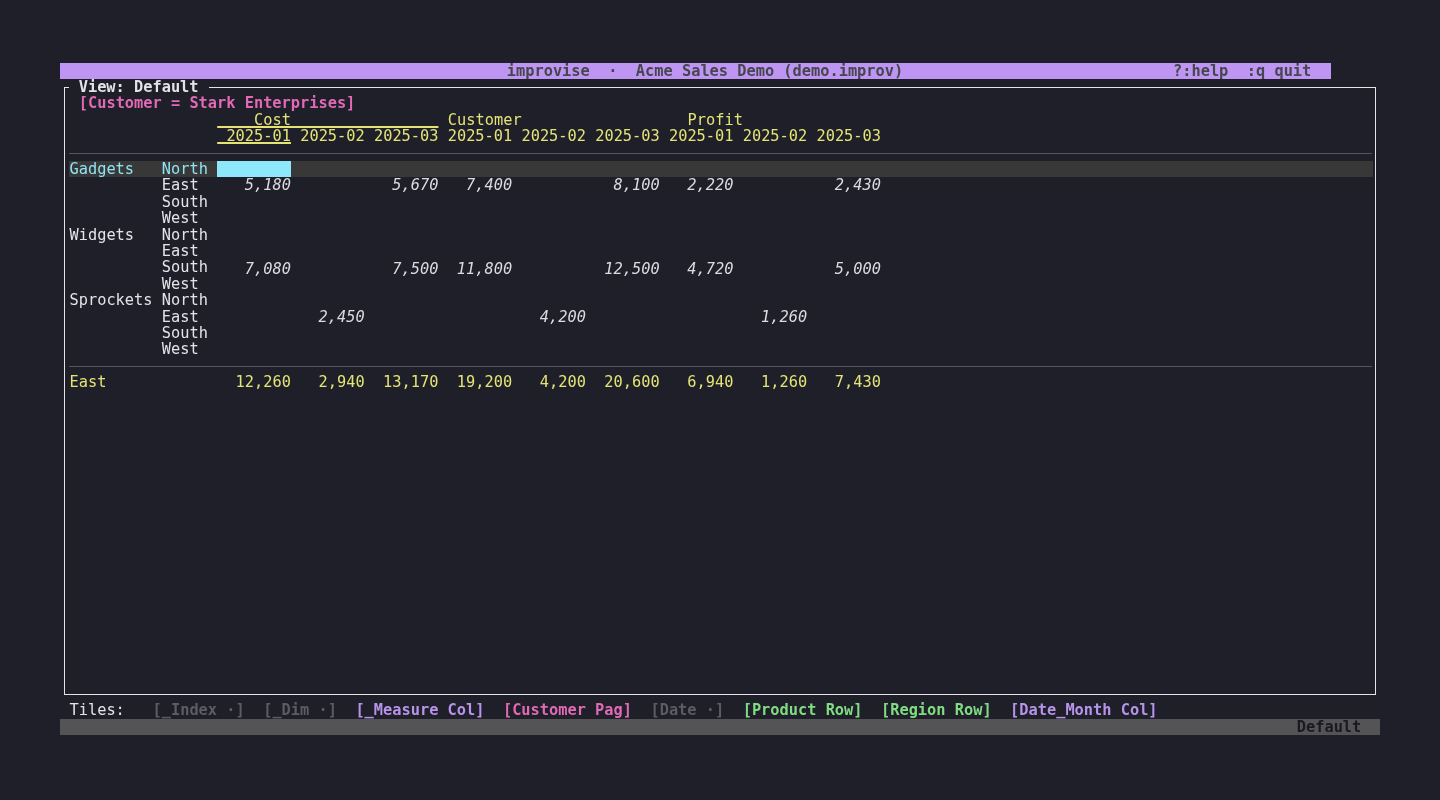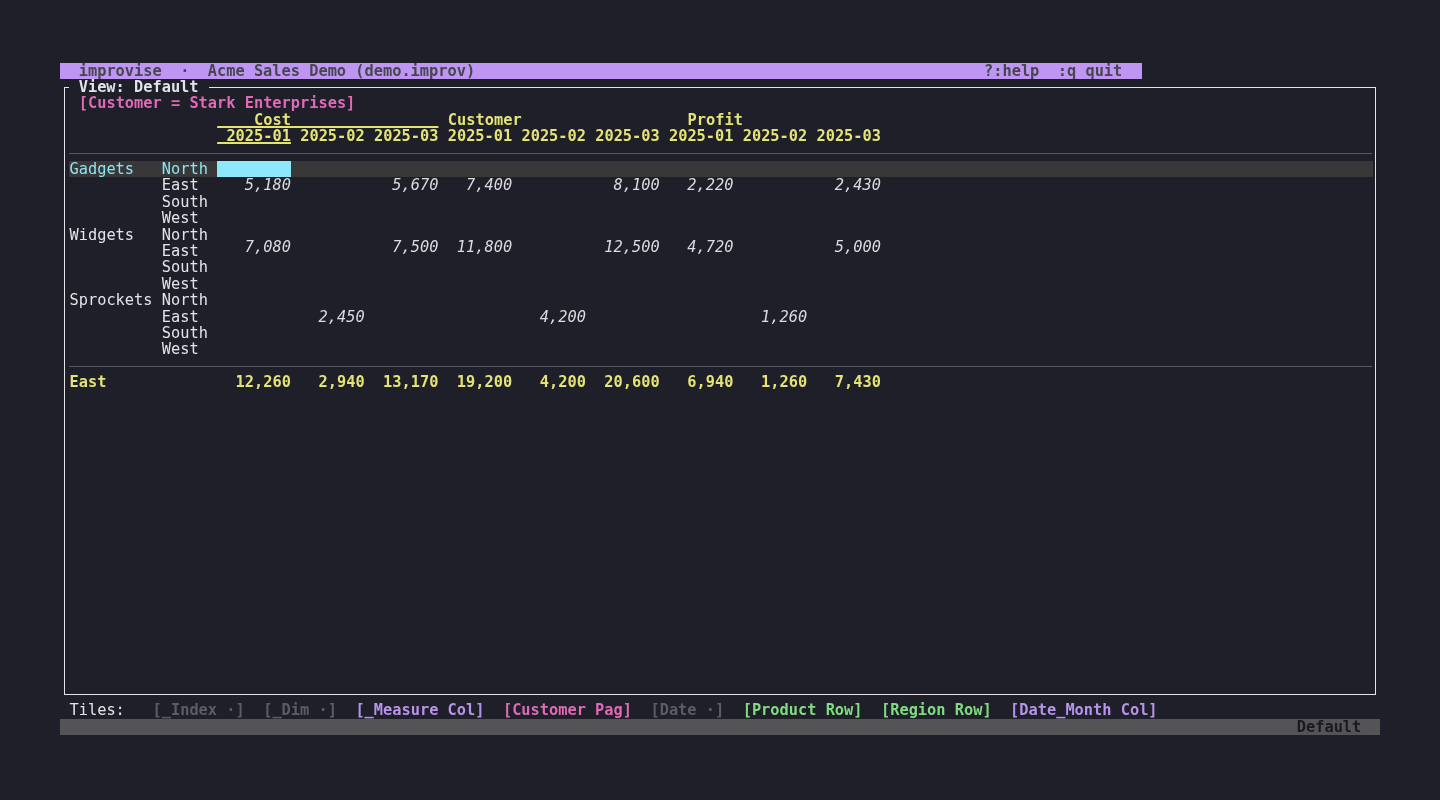--- a/index.html
+++ b/index.html
@@ -3,29 +3,29 @@
 <meta charset="utf-8">
 <style>
   html,body{margin:0;padding:0;}
   body{width:1440px;height:800px;background:#1e1f29;overflow:hidden;position:relative;
        font-family:"DejaVu Sans Mono",monospace;}
   #screen{position:absolute;left:60.3px;top:62.5px;width:1319.5px;height:672.4px;
           font-size:15.328px;line-height:16.4px;}
   .run{position:absolute;white-space:pre;}
   
   .t-white{color:var(--white);}
-  .t-yellow{color:var(--yellow);font-weight:bold;text-align:right;}
+  .t-yellow{color:var(--yellow);font-weight:normal;text-align:right;}
   .t-cyan{color:var(--cyan);font-weight:normal;}
   .t-value{color:var(--value);font-style:italic;}
   .t-dim{color:var(--dim);font-weight:bold;}
   .t-violet{color:var(--violet);font-weight:bold;}
   .t-green{color:var(--green);font-weight:bold;}
   .t-pinkb{color:var(--pink);font-weight:bold;}
-  #topbar{position:absolute;left:0;top:0;width:1082px;height:16.4px;background:var(--barbg);
-          color:var(--bartext);font-weight:bold;white-space:pre;}
+  #topbar{position:absolute;left:0;top:0;width:1271px;height:16.4px;background:var(--barbg);
+          color:var(--bartext);font-weight:bold;white-space:pre;text-align:center;}
   #topbar .right{position:absolute;right:20px;top:0;}
   #viewbox{position:absolute;left:4.2px;top:24.4px;width:1309.6px;height:605.8px;
            border:1.5px solid var(--border);}
   #view-title-eraser{position:absolute;left:9.2px;top:17.5px;width:139.5px;height:14px;background:#1e1f29;}
   #view-title{position:absolute;left:18.4px;top:16.4px;color:var(--white);font-weight:bold;white-space:pre;}
   .sep{position:absolute;height:1.4px;background:var(--sep);left:8.3px;width:1303px;}
   #cursor-band{position:absolute;left:8.3px;width:1304px;height:16.4px;background:var(--band);}
   #cursor-cell{position:absolute;width:73.8px;height:16.4px;background:var(--cyancell);}
   #statusbar{position:absolute;left:0;top:656px;width:1319.5px;height:16.4px;
              background:var(--statusbg);color:var(--statustext);white-space:pre;font-weight:bold;}
@@ -55,21 +55,21 @@
       <div id="cursor-cell" style="left: 156.878px; top: 98.4px;"></div>
       <span class="run t-cyan" style="left: 9.2281px; top: 98.4px;">Gadgets</span>
       <span class="run t-cyan" style="left: 101.509px; top: 98.4px;">North</span>
       <span class="run t-white" style="left: 101.509px; top: 114.8px;">East</span>
       <span class="run t-value" style="left: 156.878px; top: 114.8px; text-align: center;">   5,180           5,670   7,400           8,100   2,220           2,430</span>
       <span class="run t-white" style="left: 101.509px; top: 131.2px;">South</span>
       <span class="run t-white" style="left: 101.509px; top: 147.6px;">West</span>
       <span class="run t-white" style="left: 9.2281px; top: 164px; text-align: right;">Widgets</span>
       <span class="run t-white" style="left: 101.509px; top: 164px;">North</span>
       <span class="run t-white" style="left: 101.509px; top: 180.4px;">East</span>
-      <span class="run t-value" style="left: 156.878px; top: 176px; text-align: center;">   7,080           7,500  11,800          12,500   4,720           5,000</span>
+      <span class="run t-value" style="left: 156.878px; top: 198px; text-align: center;">   7,080           7,500  11,800          12,500   4,720           5,000</span>
       <span class="run t-white" style="left: 101.509px; top: 196.8px;">South</span>
       <span class="run t-white" style="left: 101.509px; top: 213.2px;">West</span>
       <span class="run t-white" style="left: 9.2281px; top: 229.6px;">Sprockets</span>
       <span class="run t-white" style="left: 101.509px; top: 229.6px;">North</span>
       <span class="run t-white" style="left: 101.509px; top: 246px;">East</span>
       <span class="run t-value" style="left: 156.878px; top: 246px;">           2,450                   4,200                   1,260        </span>
       <span class="run t-white" style="left: 101.509px; top: 262.4px;">South</span>
       <span class="run t-white" style="left: 101.509px; top: 278.8px;">West</span>
       <div class="sep" style="top: 303.4px;"></div>
       <span class="run t-yellow" style="left: 9.2281px; top: 311.6px;">East</span>

